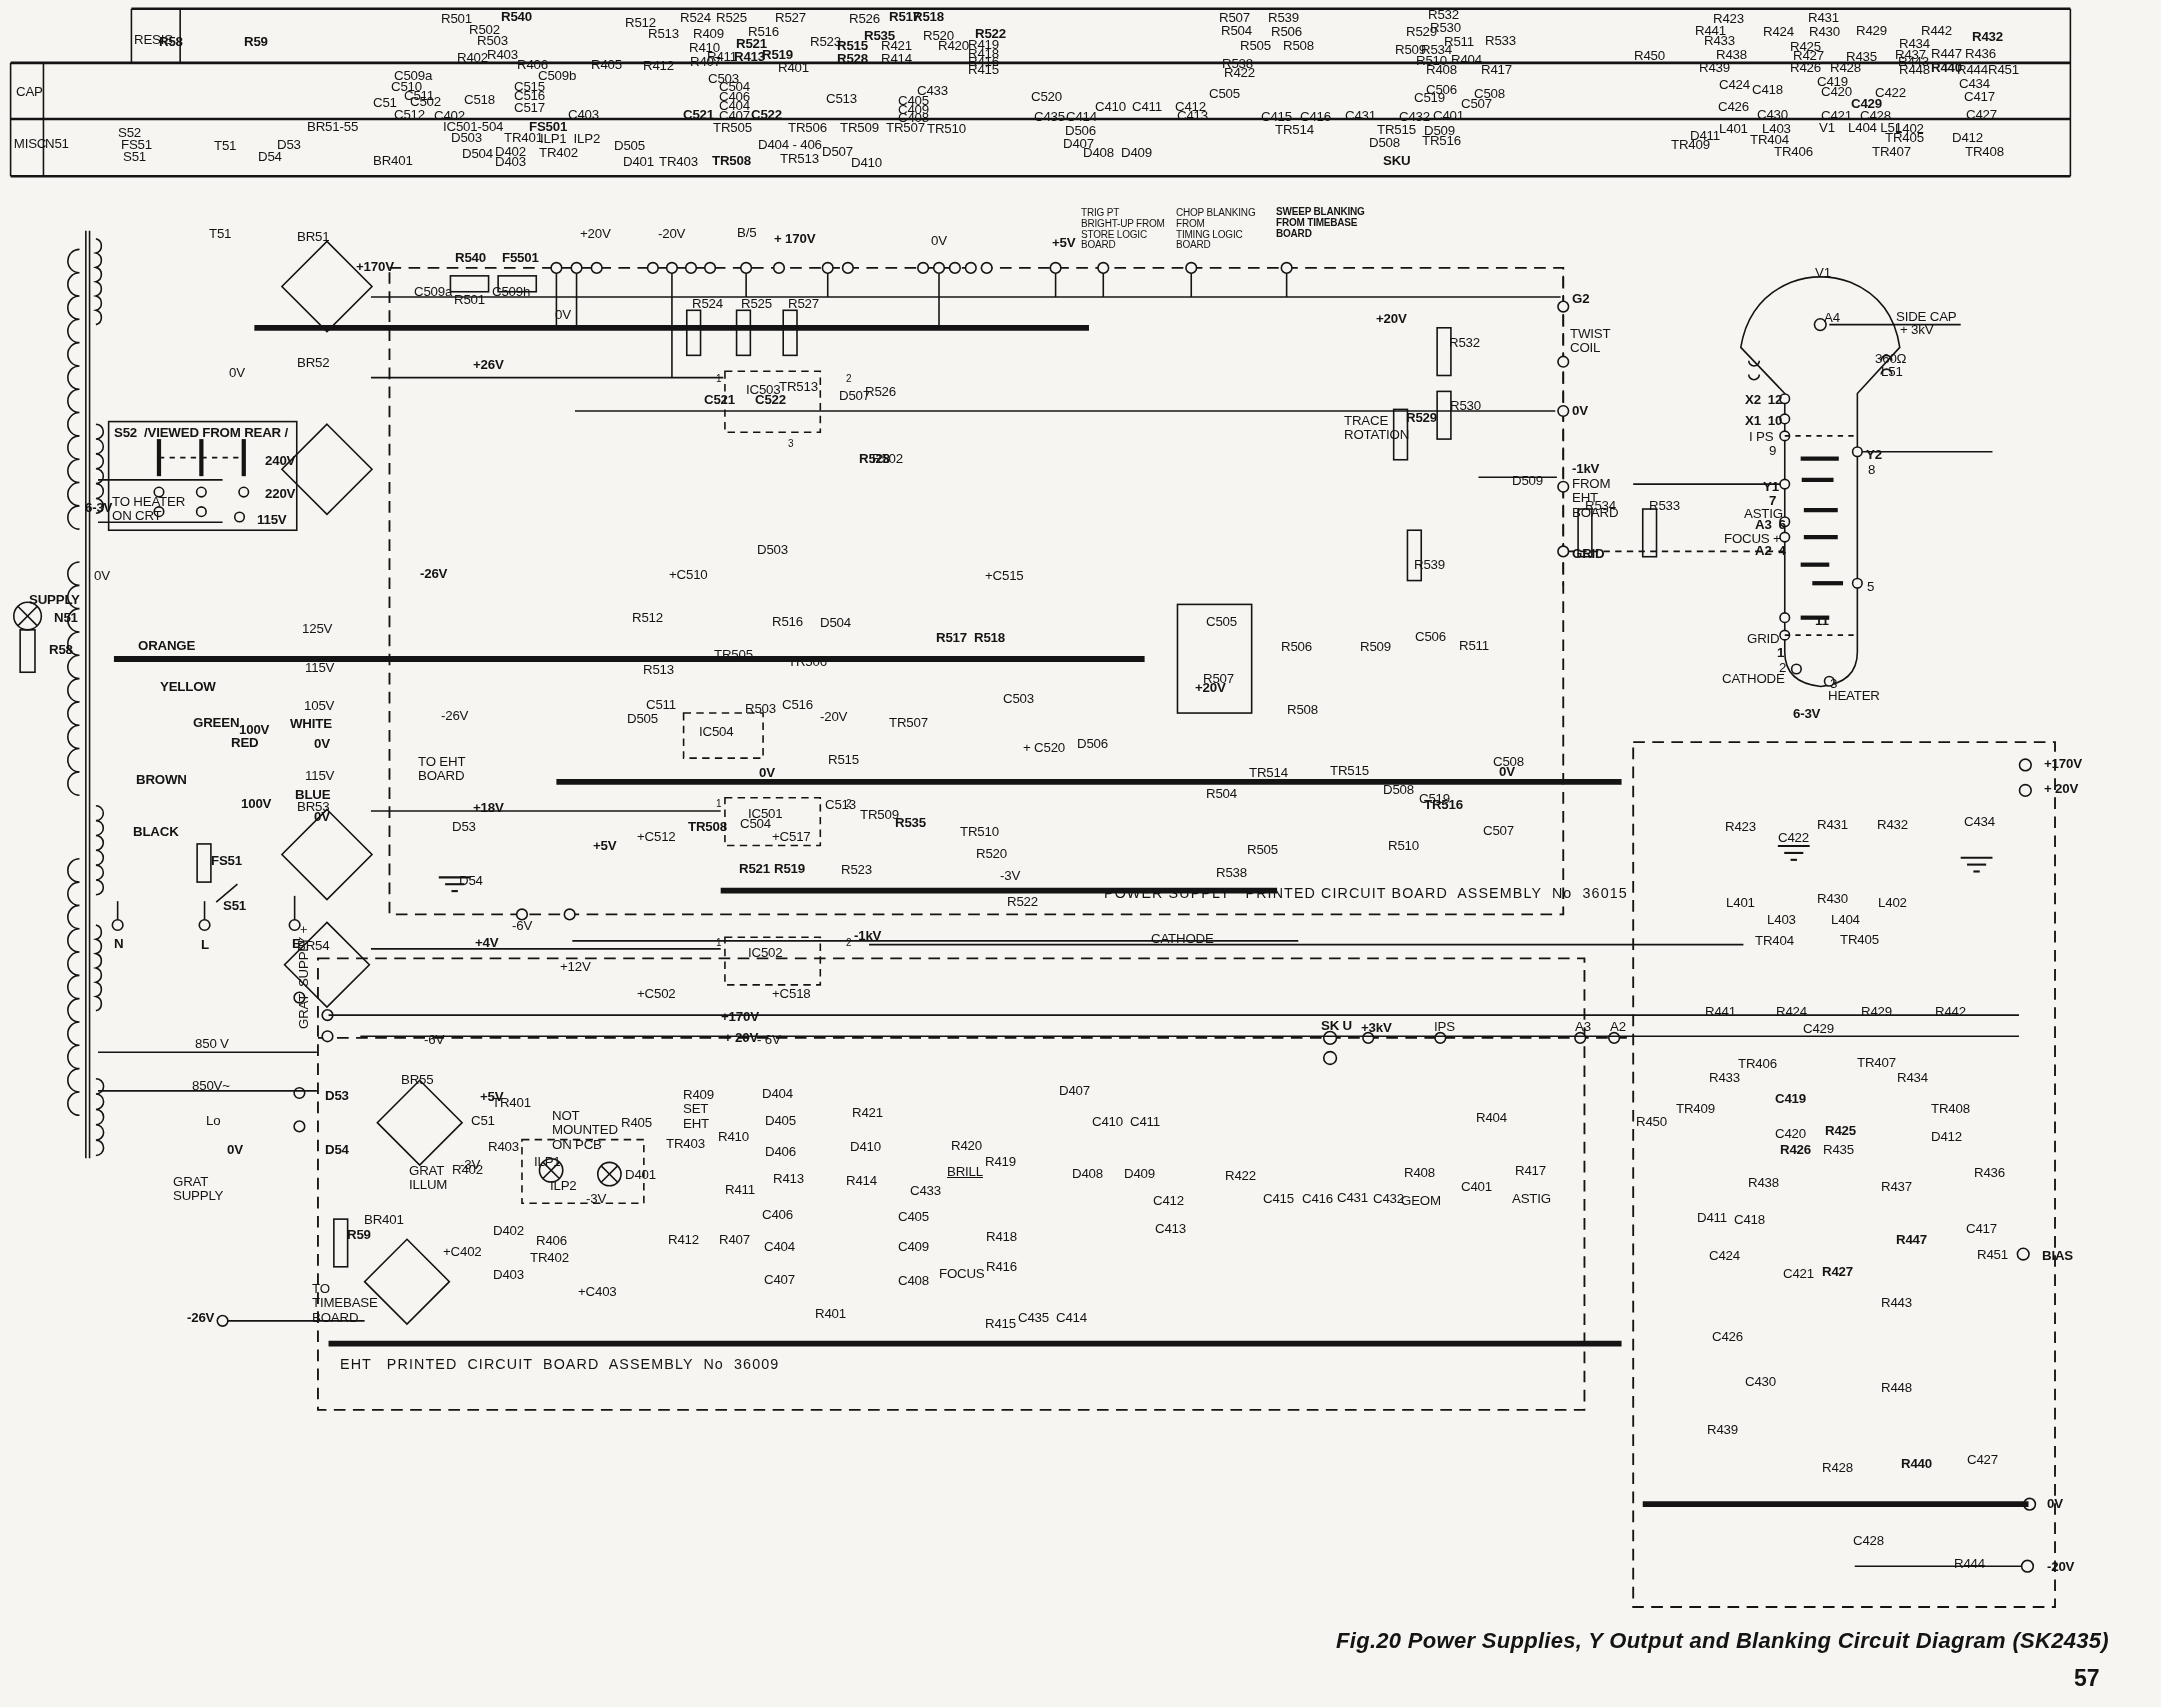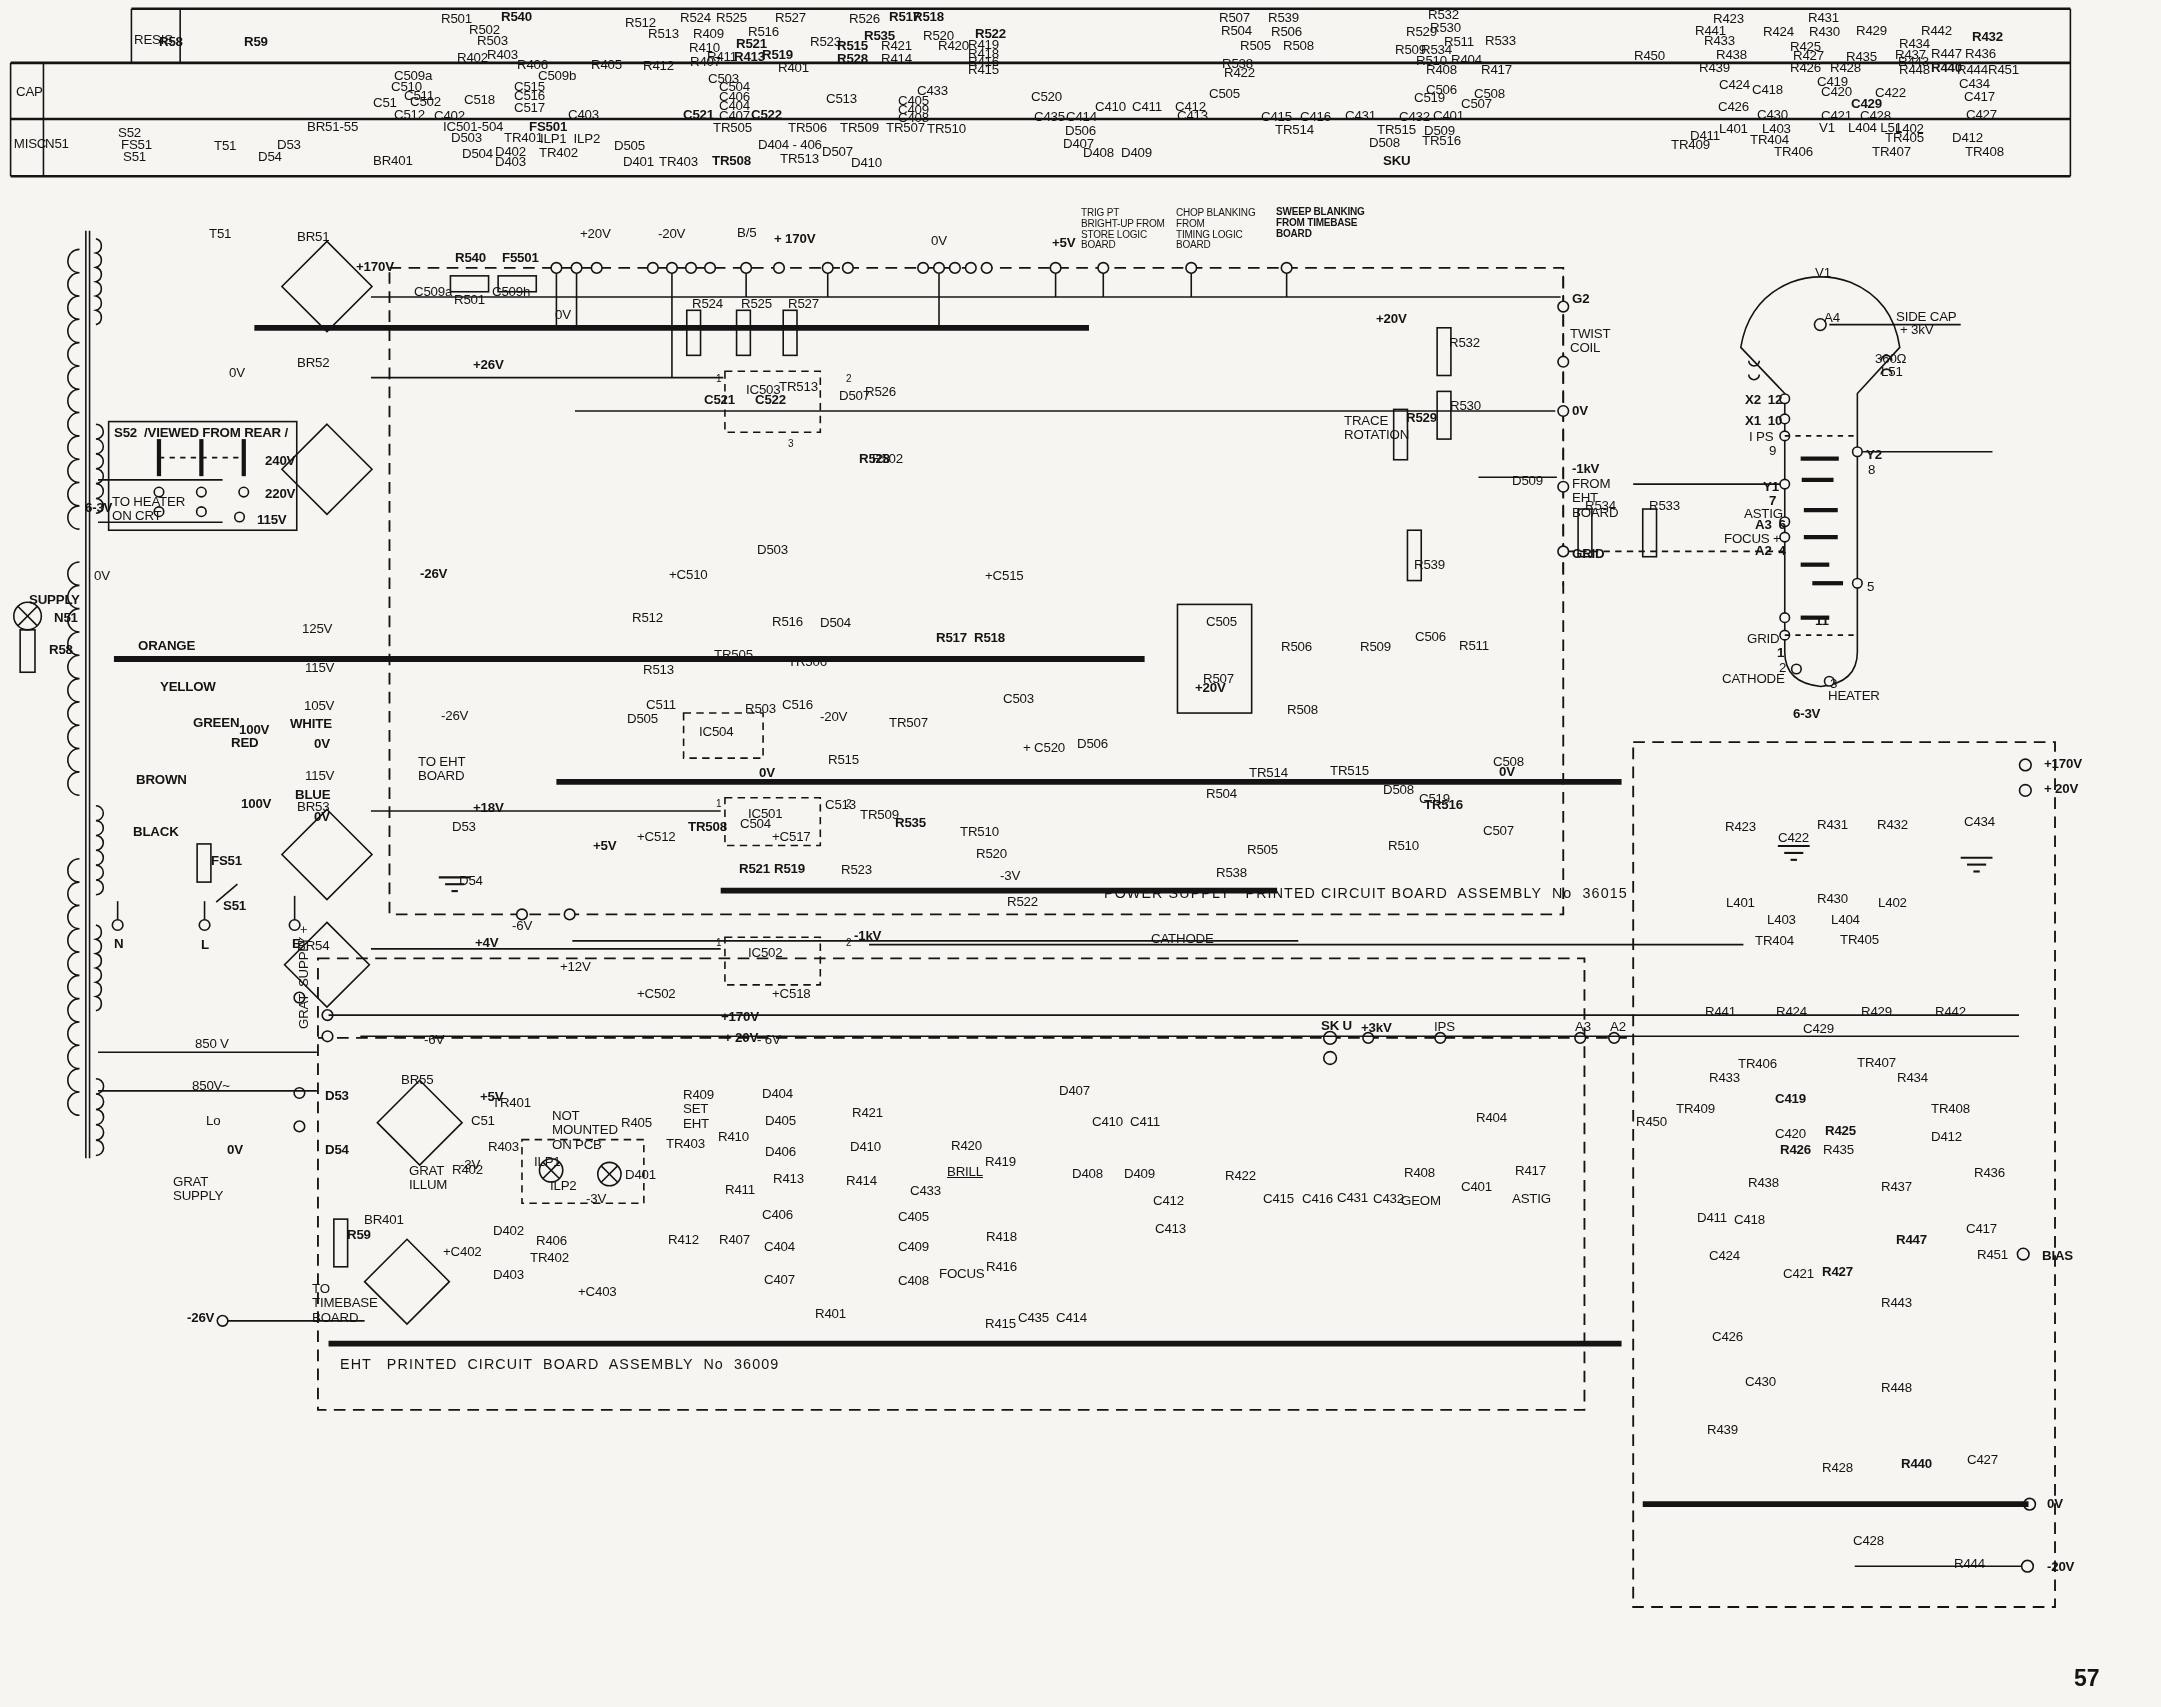--- a/index.html
+++ b/index.html
@@ -797,15 +797,16 @@
       <span class="lbl" style="left: 1707px; top: 1423px;">R439</span>
       <span class="lbl" style="left: 1822px; top: 1461px;">R428</span>
       <span class="lbl b" style="left: 1901px; top: 1457px;">R440</span>
       <span class="lbl" style="left: 1967px; top: 1453px;">C427</span>
       <span class="lbl b" style="left: 2047px; top: 1497px;">0V</span>
       <span class="lbl" style="left: 1853px; top: 1534px;">C428</span>
       <span class="lbl" style="left: 1954px; top: 1557px;">R444</span>
       <span class="lbl b" style="left: 2047px; top: 1560px;">-20V</span>
     </div>
 
+  <div class="caption">Fig.20  Power Supplies, Y Output and Blanking Circuit Diagram (SK2435)</div>
   <div class="pagenum">57</div>
 </div>
 
 
 </body></html>

